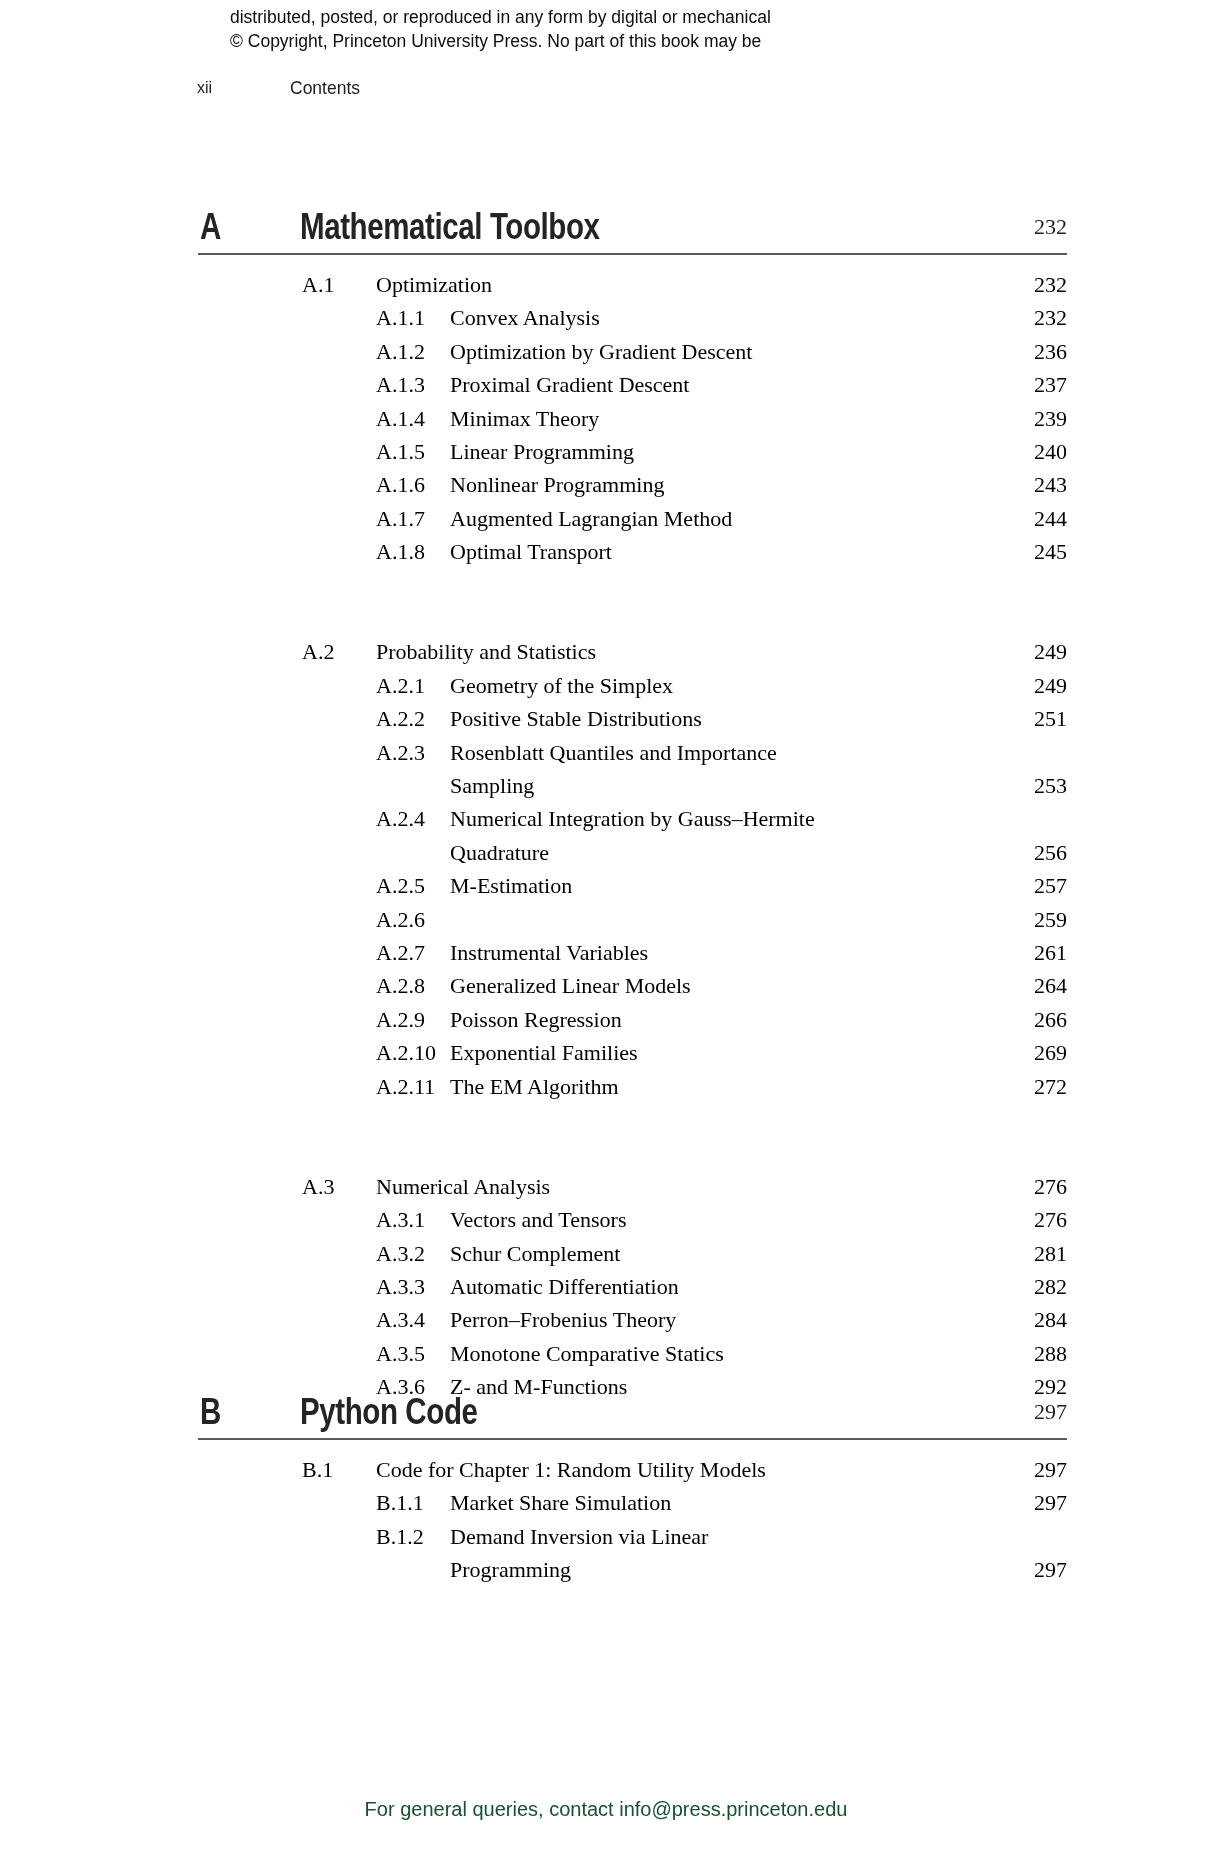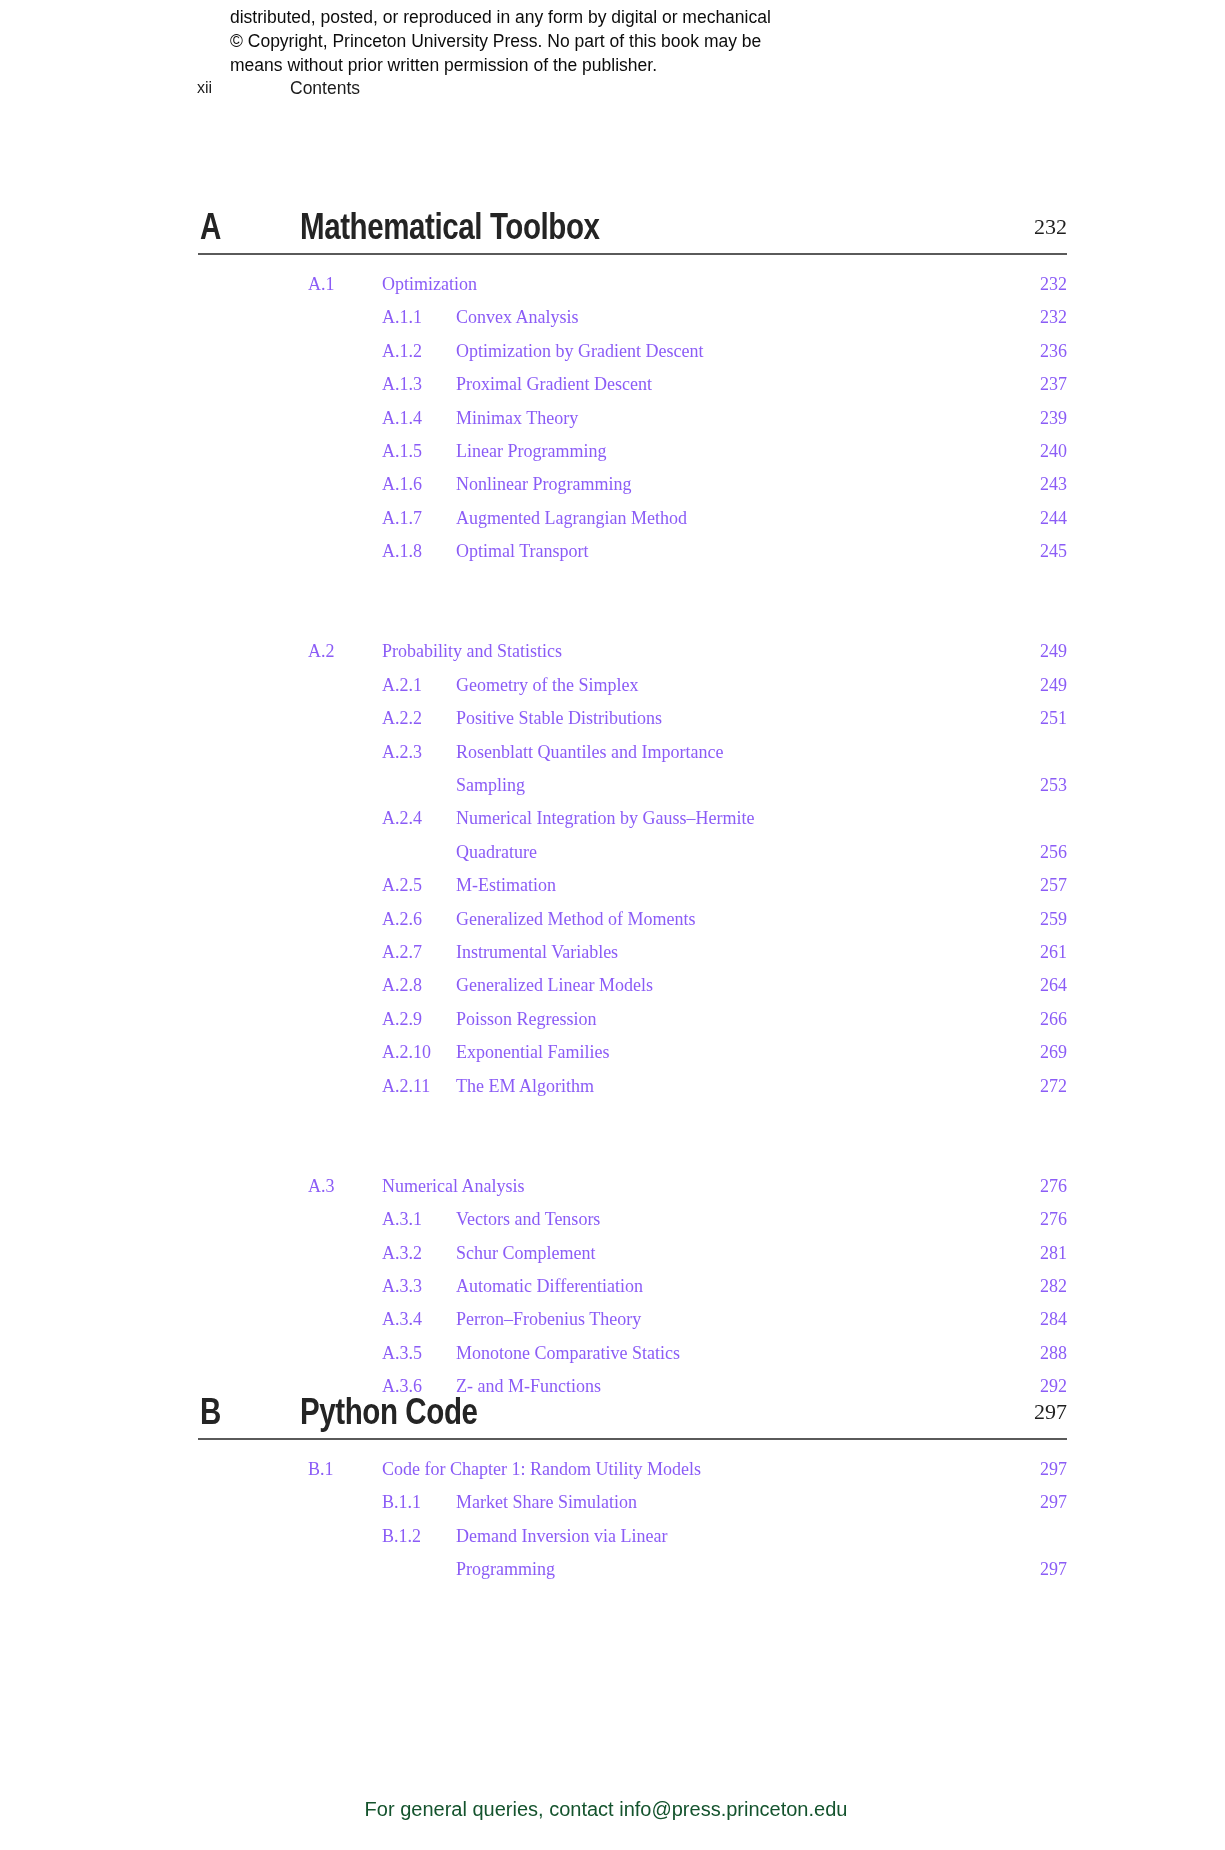--- a/index.html
+++ b/index.html
@@ -73,26 +73,26 @@
     right: 158px;
     top: 46px;
     height: 2px;
     background: #5a5a5a;
   }
 
   
   .toc-rows { position: absolute; left: 0; top: 0; width: 100%; height: 100%; pointer-events: none; }
   .toc-row {
     position: absolute;
-    left: 8px;
+    left: 2px;
     right: 0;
     height: 33px;
-    font-size: 18px;
+    font-size: 22px;
     line-height: 33px;
-    color: #8b5cf6;
+    color: #000000;
     white-space: nowrap;
   }
   .toc-row span { position: absolute; }
   .toc-row .num.section   { left: 300px; }
   .toc-row .num.subsection{ left: 374px; }
   .toc-row .title.section { left: 374px; }
   .toc-row .title.subsection,
   .toc-row .title.continuation { left: 448px; }
   .toc-row .pg { right: 158px; }
 
@@ -110,21 +110,20 @@
   }
 </style>
 </head>
 <body>
 
 <div class="page">
 
   <div class="copyright">
     <div>distributed, posted, or reproduced in any form by digital or mechanical</div>
     <div>© Copyright, Princeton University Press. No part of this book may be</div>
-    <div>means without prior written permission of the publisher.</div>
   </div>
 
   <div class="folio-label">xii</div>
   <div class="contents-label">Contents</div>
 
   <div class="part" style="top:207px">
     <span class="letter">A</span>
     <span class="ptitle">Mathematical Toolbox</span>
     <span class="ppage">232</span>
     <div class="rule"></div>
@@ -214,21 +213,20 @@
         <span class="title continuation">Quadrature</span>
         <span class="pg">256</span>
       </div>
       <div class="toc-row" style="top: 869.2px;">
         <span class="num subsection">A.2.5</span>
         <span class="title subsection">M-Estimation</span>
         <span class="pg">257</span>
       </div>
       <div class="toc-row" style="top: 902.6px;">
         <span class="num subsection">A.2.6</span>
-        <span class="title subsection">Generalized Method of Moments</span>
         <span class="pg">259</span>
       </div>
       <div class="toc-row" style="top: 936px;">
         <span class="num subsection">A.2.7</span>
         <span class="title subsection">Instrumental Variables</span>
         <span class="pg">261</span>
       </div>
       <div class="toc-row" style="top: 969.4px;">
         <span class="num subsection">A.2.8</span>
         <span class="title subsection">Generalized Linear Models</span>

